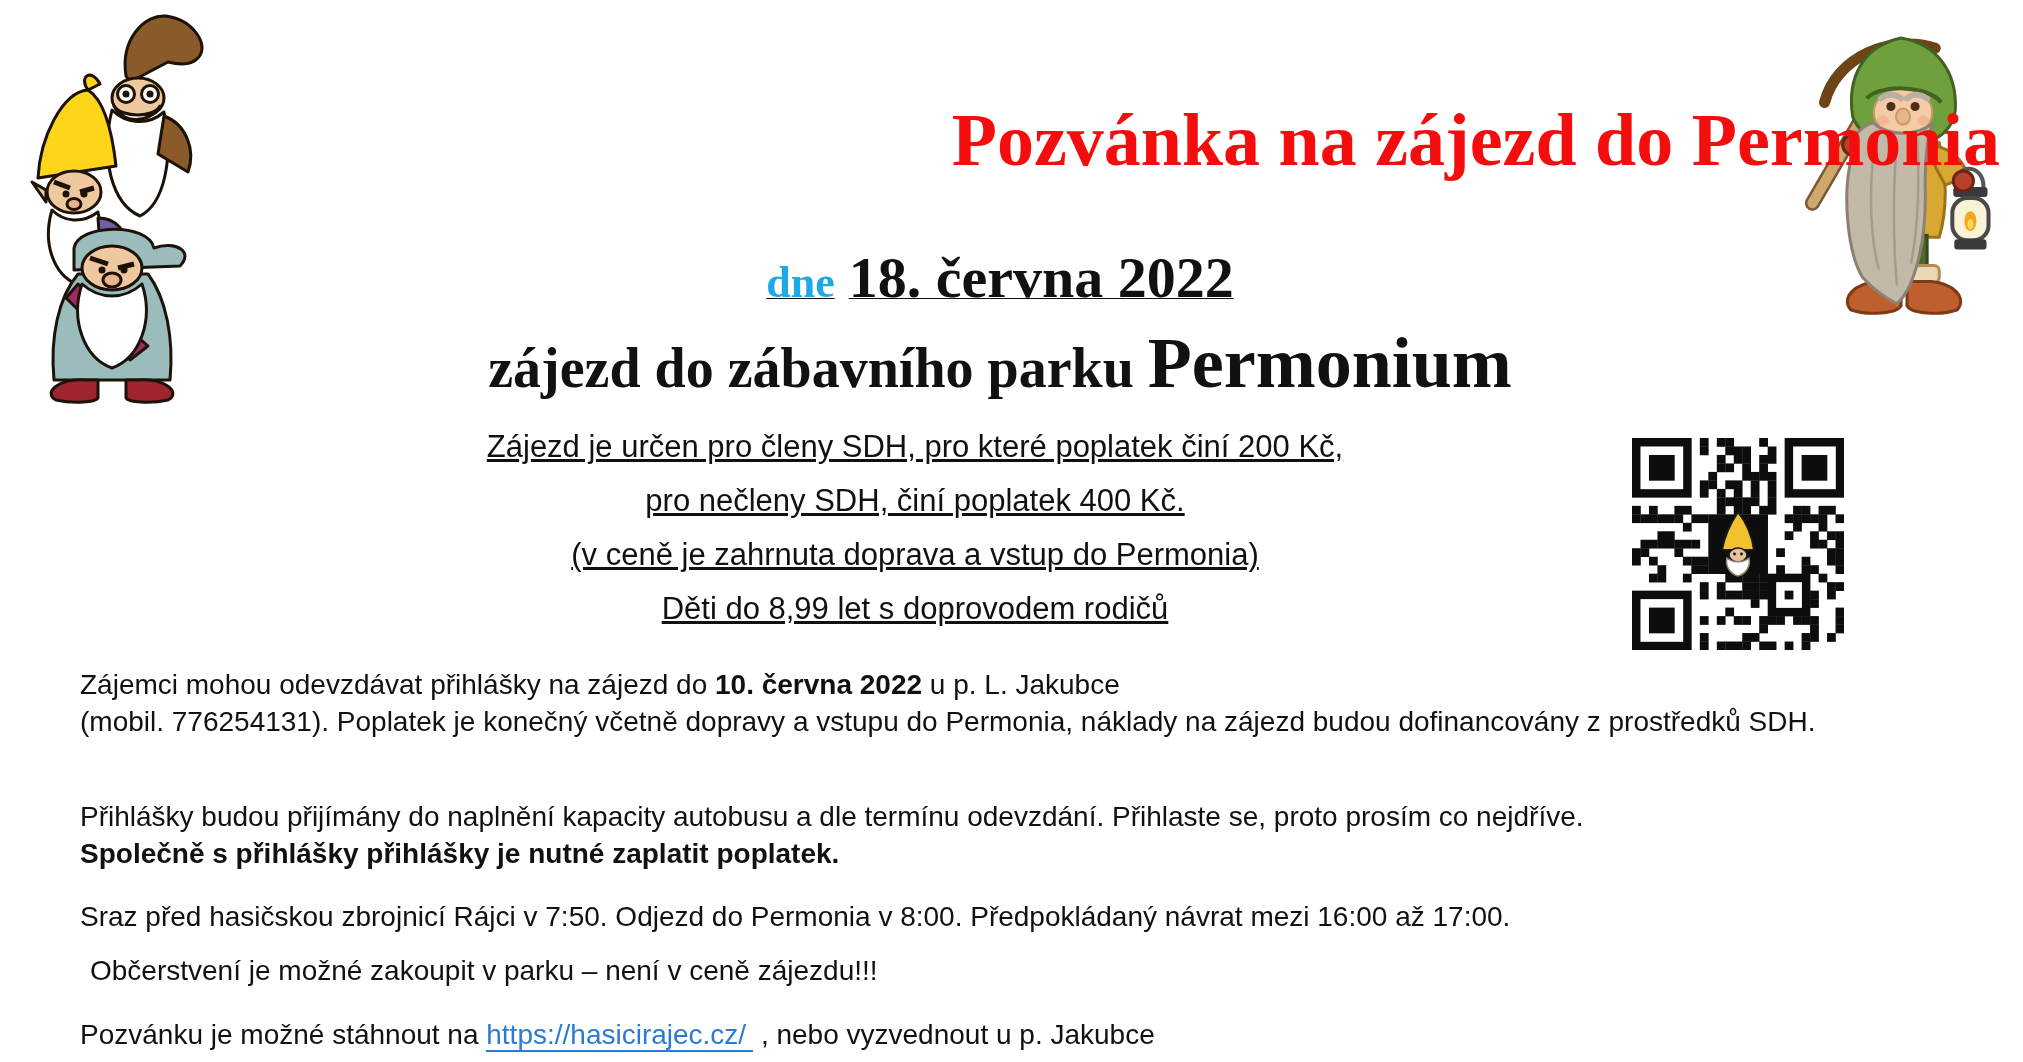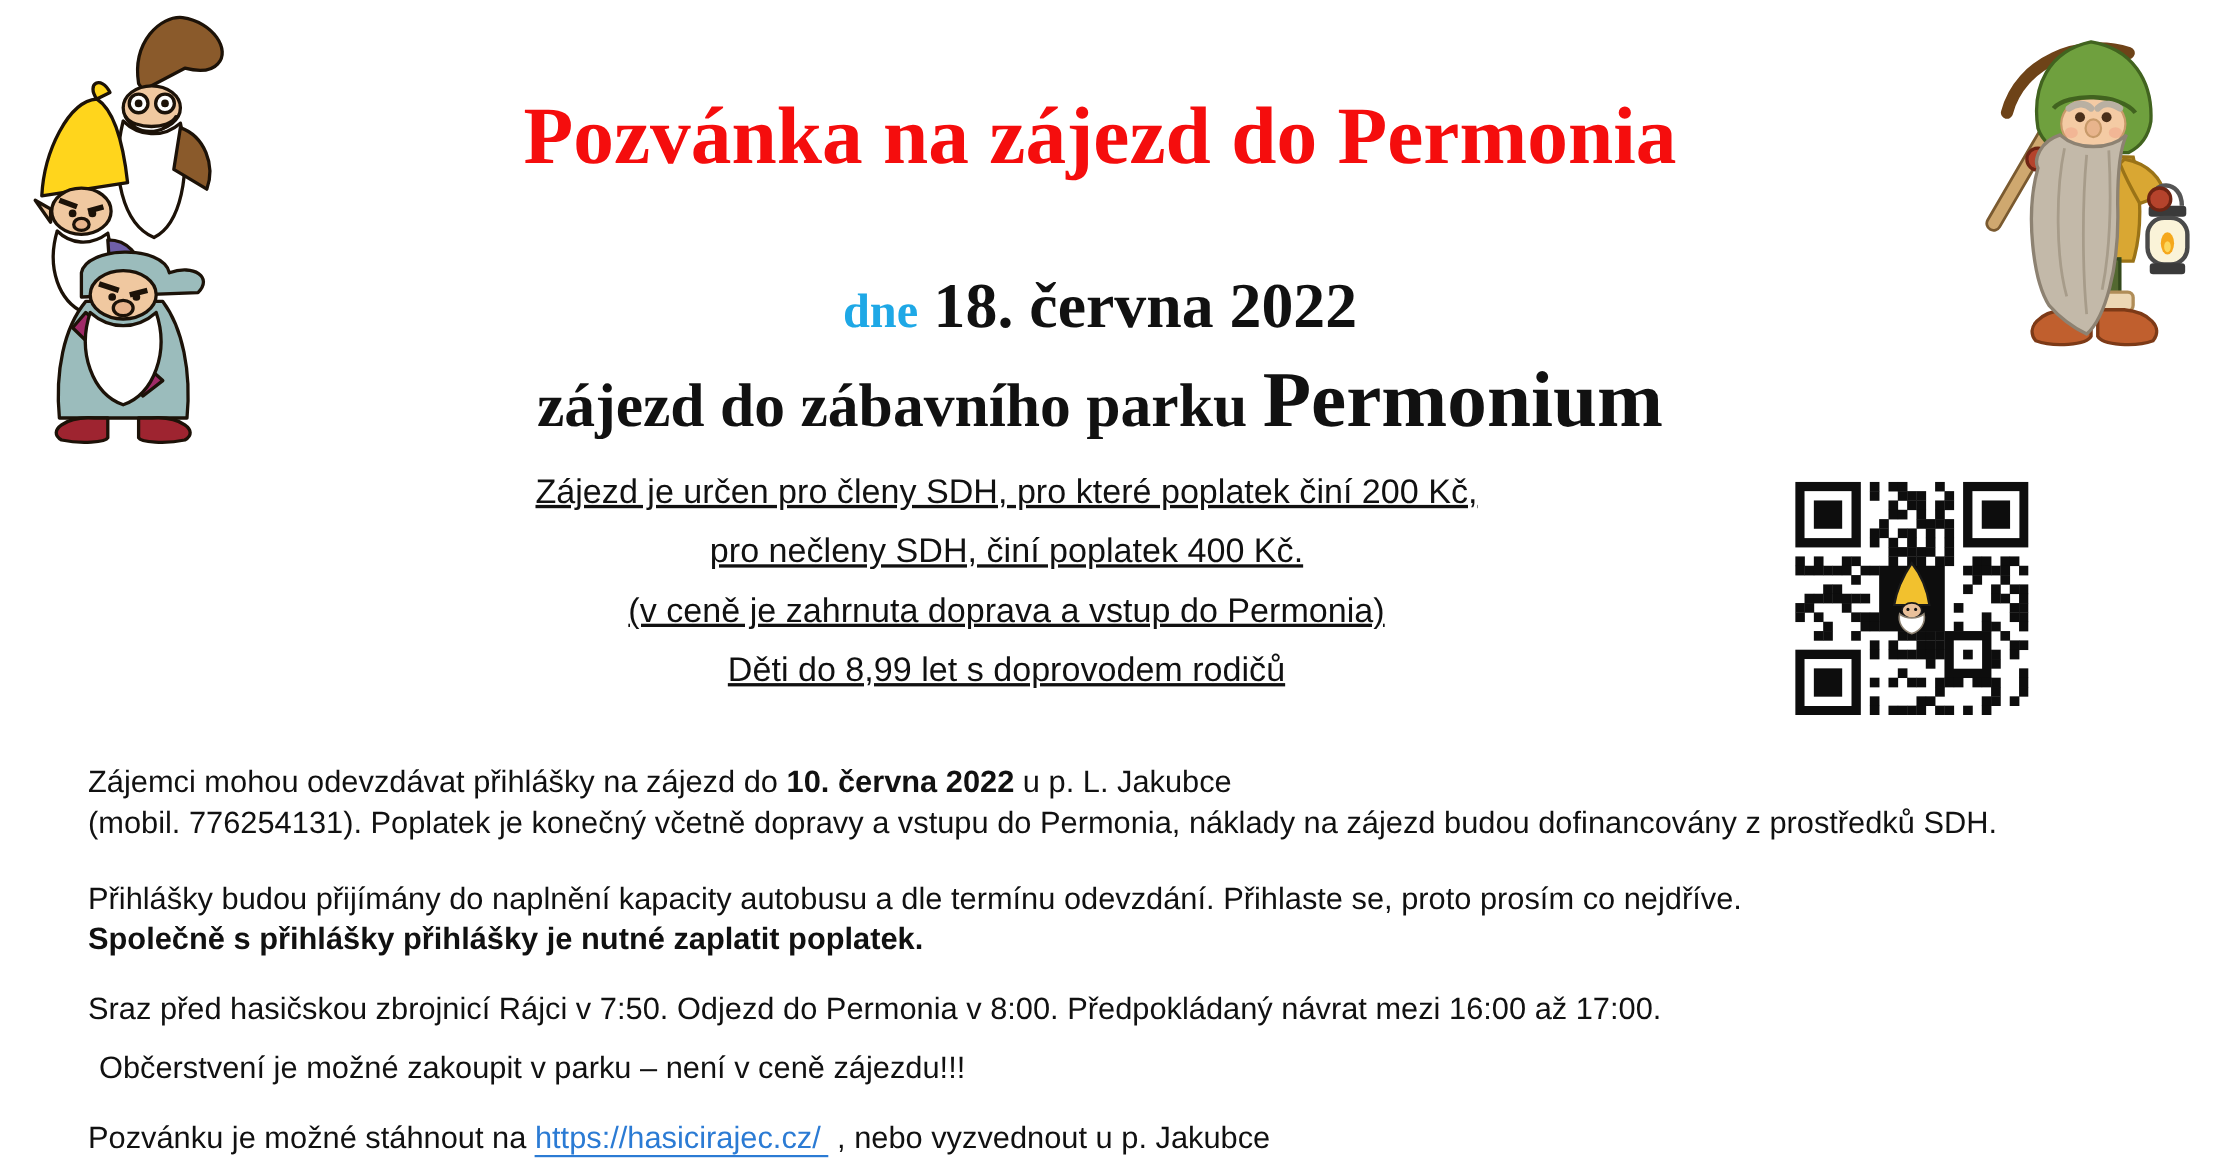--- a/index.html
+++ b/index.html
@@ -16,38 +16,38 @@
     font-family:"Liberation Sans","DejaVu Sans",sans-serif;
     color:var(--text-black);
   }
   .illus{position:absolute;}
   .illus-left{left:8px;top:6px;width:207px;height:404px;}
   .illus-right{left:1796px;top:22px;width:214px;height:326px;}
   .illus svg{width:100%;height:100%;display:block;}
 
   .h{position:absolute;left:0;width:2000px;text-align:center;
      font-family:"Liberation Serif","DejaVu Serif",serif;font-weight:bold;line-height:1.1;}
-  .title{top:84px;font-size:74px;color:var(--title-red);}
+  .title{top:100px;font-size:74px;color:var(--title-red);text-align:right;}
   .subtitle{top:188px;font-size:46px;color:var(--heading-blue);}
-  .dateline{top:246px;}
+  .dateline{top:246px;text-decoration:underline;}
   .date-prefix{font-size:44px;color:var(--heading-blue);margin-right:14px;}
   .date-main{font-size:58px;color:var(--text-black);}
   .tripline{top:324px;}
   .trip-prefix{font-size:56px;color:var(--text-black);margin-right:14px;}
   .trip-name{font-size:72px;color:var(--text-black);margin-top:44px;}
 
   .intro{position:absolute;left:0;top:420px;width:1830px;text-align:center;}
   .intro-line{height:54px;line-height:54px;font-size:31px;text-decoration:underline;}
 
   .qr{position:absolute;left:1632px;top:438px;width:212px;height:212px;}
   .qr svg.qr-grid{position:absolute;left:0;top:0;width:212px;height:212px;}
   .qr svg.qr-logo{position:absolute;left:81px;top:72px;width:50px;height:68px;}
 
   .para{position:absolute;left:80px;width:1900px;font-size:28px;line-height:37px;margin:0;}
-  .p1{top:692px;}
+  .p1{top:666px;}
   .p2{top:798px;}
   .p3{top:898px;}
   .p4{top:952px;padding-left:10px;}
   .p5{top:1016px;}
   .bold{font-weight:bold;}
   .link{color:var(--link-blue);border-bottom:2px solid var(--link-blue);
         padding-right:7px;cursor:pointer;}
 </style>
 </head>
 <body>

